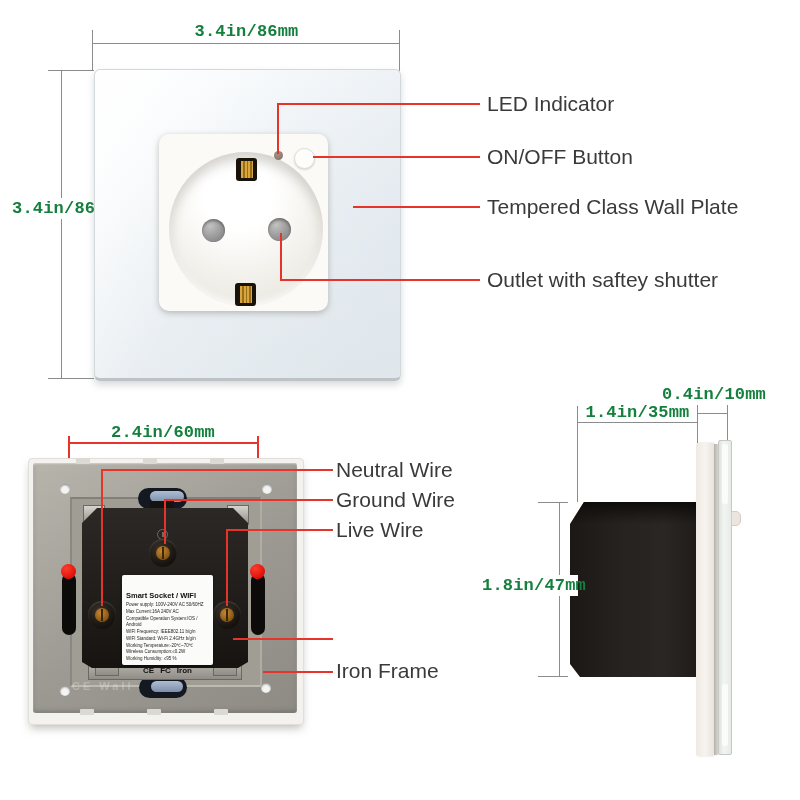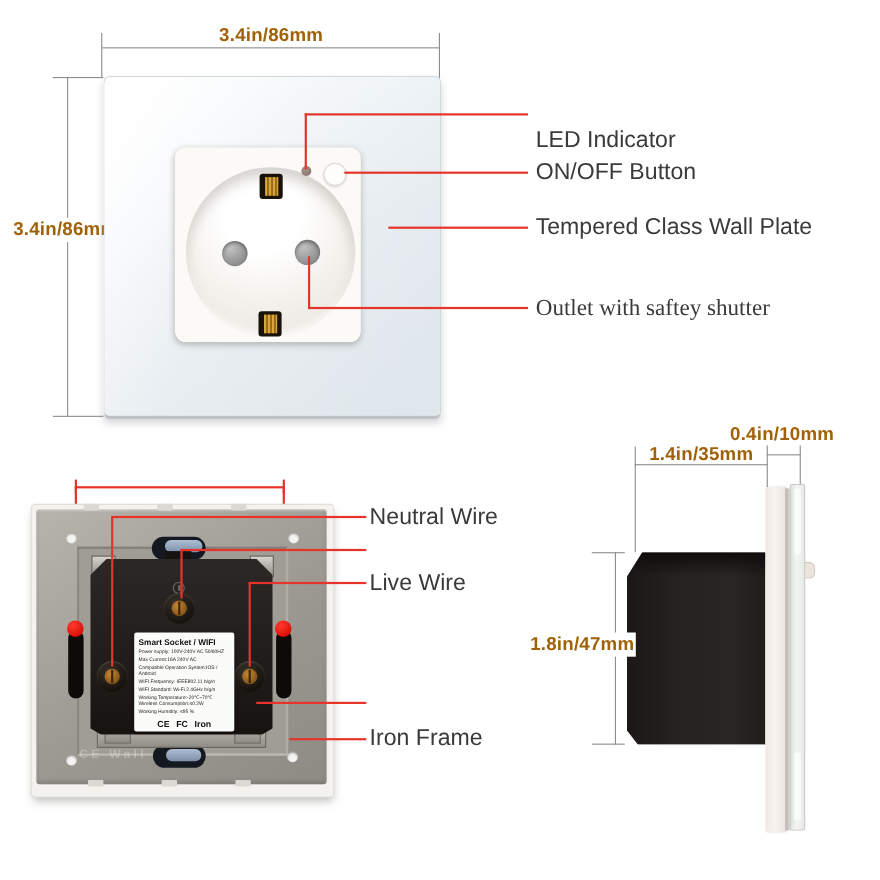--- a/index.html
+++ b/index.html
@@ -6,22 +6,22 @@
   #stage{position:relative;width:800px;height:800px;background:#fff;overflow:hidden;
          font-family:"Liberation Sans",sans-serif;}
   
   .rl{position:absolute;background:#e6342b;}
   .rl.h{height:2px;} .rl.v{width:2px;}
   .rdot{position:absolute;width:15px;height:15px;border-radius:50%;
         background:radial-gradient(circle at 35% 30%,#ff3b2d,#d90e07 75%);}
   
   .dl{position:absolute;background:#8c8c8c;}
   .dl.h{height:1px;} .dl.v{width:1px;}
-  .dimtext{position:absolute;font-size:17px;font-weight:600;color:#a16207;
-           letter-spacing:.2px;white-space:nowrap;}
+  .dimtext{position:absolute;font-size:17px;font-weight:600;color:#15803d;
+           letter-spacing:.2px;white-space:nowrap;font-family:Liberation Mono, monospace;}
   .center{text-align:center;}
   .callout{position:absolute;font-size:21px;color:#3a3a3a;white-space:nowrap;
            transform:translateY(-50%);}
   
   .glass{position:absolute;left:94px;top:69px;width:305px;height:308px;border-radius:6px;
          background:linear-gradient(165deg,#f7fafc,#ebf0f4 50%,#e6ecf0);
          border:1px solid #d3d8da;border-bottom:3px solid #bcc2c5;
          box-shadow:0 4px 7px rgba(140,150,155,.35);}
   .sheen{position:absolute;inset:0;border-radius:inherit;
          background:linear-gradient(118deg,rgba(255,255,255,.9) 10%,rgba(255,255,255,0) 45%,rgba(205,216,224,.25) 88%);}
@@ -66,21 +66,21 @@
   .gsym{position:absolute;left:157px;top:529px;width:9px;height:9px;border-radius:50%;
         border:1px solid #6f6c66;}
   .gsym:after{content:"";position:absolute;left:3.5px;top:2px;width:2px;height:5px;background:#6f6c66;}
   .term{position:absolute;width:28px;height:28px;border-radius:50%;
         background:radial-gradient(circle at 40% 35%,#3a322a,#14100c 72%);
         box-shadow:inset 0 1px 2px rgba(255,255,255,.18);}
   .term .shead{position:absolute;left:7px;top:7px;width:14px;height:14px;border-radius:50%;
         background:radial-gradient(circle at 40% 35%,#c68934,#7a4d12 80%);}
   .term .slot{position:absolute;left:13px;top:8px;width:2px;height:12px;background:#3c2606;}
   .blabel{position:absolute;left:122px;top:575px;width:91px;height:90px;background:#fbfbfa;
-          border-radius:2px;box-shadow:0 1px 3px rgba(0,0,0,.45);padding:4px 4px 0;box-sizing:border-box;}
+          border-radius:2px;box-shadow:0 1px 3px rgba(0,0,0,.45);padding:16px 4px 0;box-sizing:border-box;}
   .blabel .t{font-size:7.5px;font-weight:bold;color:#0e0e0e;margin-bottom:2px;}
   .blabel .s{font-size:4.5px;line-height:1.5;color:#222;}
   .certs{display:flex;gap:6px;justify-content:center;align-items:baseline;margin-top:3px;}
   .certs .c{font-size:8px;font-weight:bold;color:#111;}
   .engrave{position:absolute;left:72px;top:680px;font-size:11px;font-weight:bold;
            letter-spacing:3px;color:rgba(255,255,255,.25);}
   
   .smodule{position:absolute;left:570px;top:502px;width:126px;height:175px;
            background:linear-gradient(90deg,#1b1816,#262220 40%,#2a2623 75%,#1f1c1a);
            clip-path:polygon(14px 0,100% 0,100% 100%,10px 100%,0 calc(100% - 13px),0 22px);}
@@ -130,25 +130,26 @@
   <div class="led"></div>
   <div class="onoff"></div>
 
   <div class="rl v" style="left:277px;top:103px;height:51px;"></div>
   <div class="rl h" style="left:277px;top:103px;width:203px;"></div>
   <div class="rl h" style="left:313px;top:156px;width:167px;"></div>
   <div class="rl h" style="left:353px;top:206px;width:127px;"></div>
   <div class="rl v" style="left:280px;top:233px;height:48px;"></div>
   <div class="rl h" style="left:280px;top:279px;width:200px;"></div>
 
-  <div class="callout" style="left:487px;top:104px;margin-top:24px;">LED Indicator</div>
+  <div class="callout" style="left:487px;top:104px;">LED Indicator</div>
   <div class="callout" style="left:487px;top:157px;">ON/OFF Button</div>
   <div class="callout" style="left:487px;top:207px;">Tempered Class Wall Plate</div>
-  <div class="callout" style="left:487px;top:280px;font-family:Liberation Serif, serif;">Outlet with saftey shutter</div>
-
+  <div class="callout" style="left:487px;top:280px;">Outlet with saftey shutter</div>
+
+  <div class="dimtext center" style="left:68px;top:423px;width:190px;">2.4in/60mm</div>
   <div class="rl h" style="left:68px;top:442px;width:191px;"></div>
   <div class="rl v" style="left:68px;top:436px;height:13px;"></div>
   <div class="rl v" style="left:257px;top:436px;height:13px;"></div>
   <div class="rl v" style="left:68px;top:443px;height:124px;"></div>
   <div class="rl v" style="left:257px;top:443px;height:124px;"></div>
 
   <div class="bplate"></div>
   <div class="bframe"></div>
   <div class="notch" style="left:76px;top:458px;"></div>
   <div class="notch" style="left:143px;top:458px;"></div>
@@ -213,20 +214,21 @@
   <div class="rl v" style="left:164px;top:500px;height:44px;"></div>
   <div class="rl h" style="left:164px;top:499px;width:169px;"></div>
   <div class="rl v" style="left:226px;top:530px;height:76px;"></div>
   <div class="rl h" style="left:226px;top:529px;width:107px;"></div>
   <div class="rl h" style="left:233px;top:638px;width:100px;"></div>
   <div class="rl h" style="left:263px;top:671px;width:70px;"></div>
   <div class="rdot" style="left:61px;top:564px;"></div>
   <div class="rdot" style="left:250px;top:564px;"></div>
 
   <div class="callout" style="left:336px;top:470px;">Neutral Wire</div>
+  <div class="callout" style="left:336px;top:500px;">Ground Wire</div>
   <div class="callout" style="left:336px;top:530px;">Live Wire</div>
   <div class="callout" style="left:336px;top:671px;">Iron Frame</div>
 
   <div class="dimtext center" style="left:662px;top:385px;width:98px;">0.4in/10mm</div>
   <div class="dimtext center" style="left:577px;top:403px;width:121px;">1.4in/35mm</div>
   <div class="dl h" style="left:697px;top:413px;width:31px;"></div>
   <div class="dl h" style="left:577px;top:422px;width:121px;"></div>
   <div class="dl v" style="left:577px;top:406px;height:96px;"></div>
   <div class="dl v" style="left:697px;top:405px;height:38px;"></div>
   <div class="dl v" style="left:727px;top:405px;height:35px;"></div>

